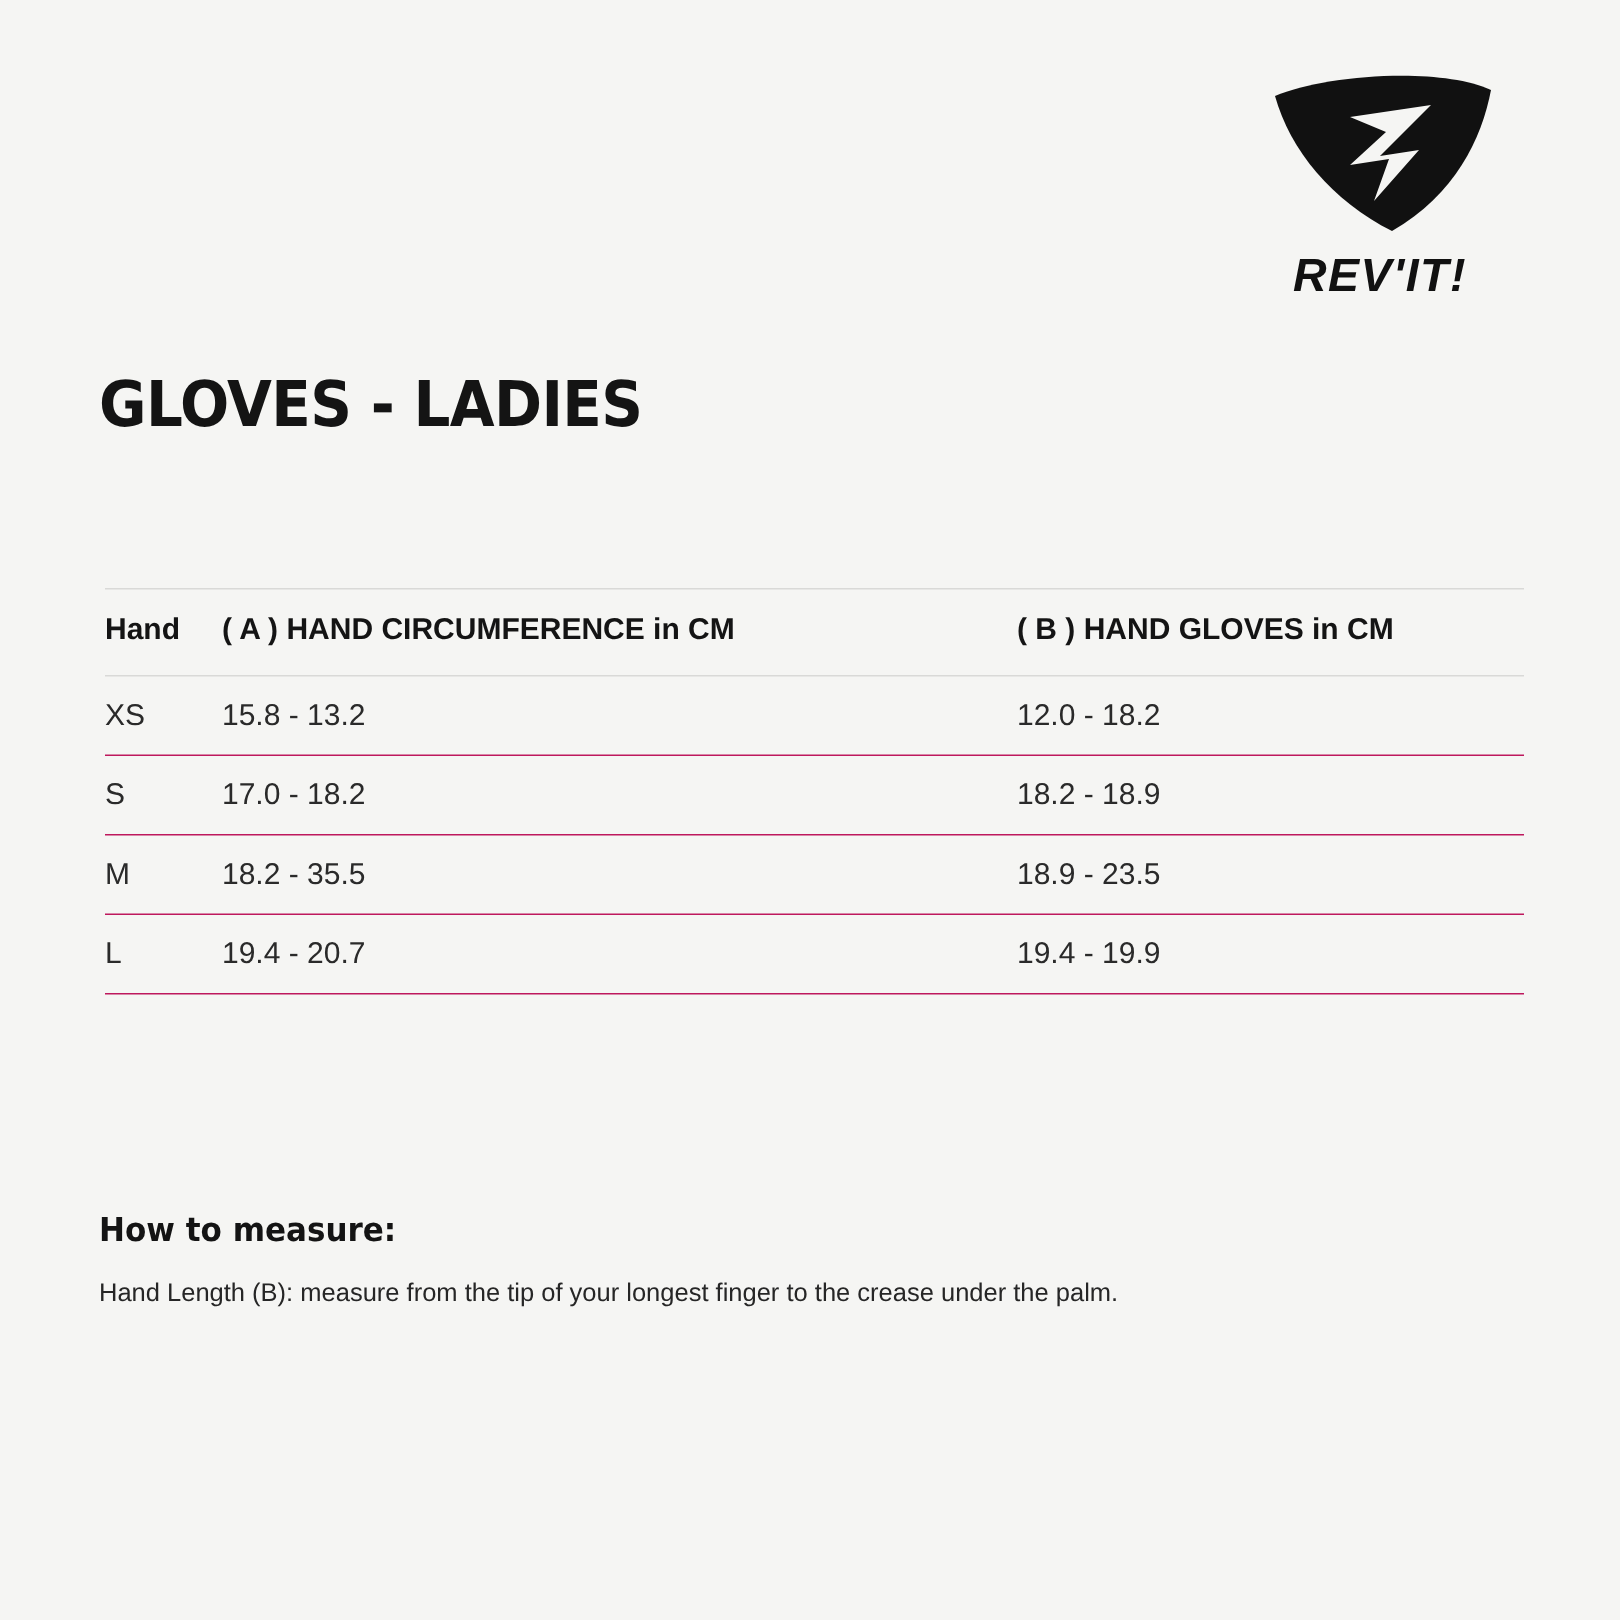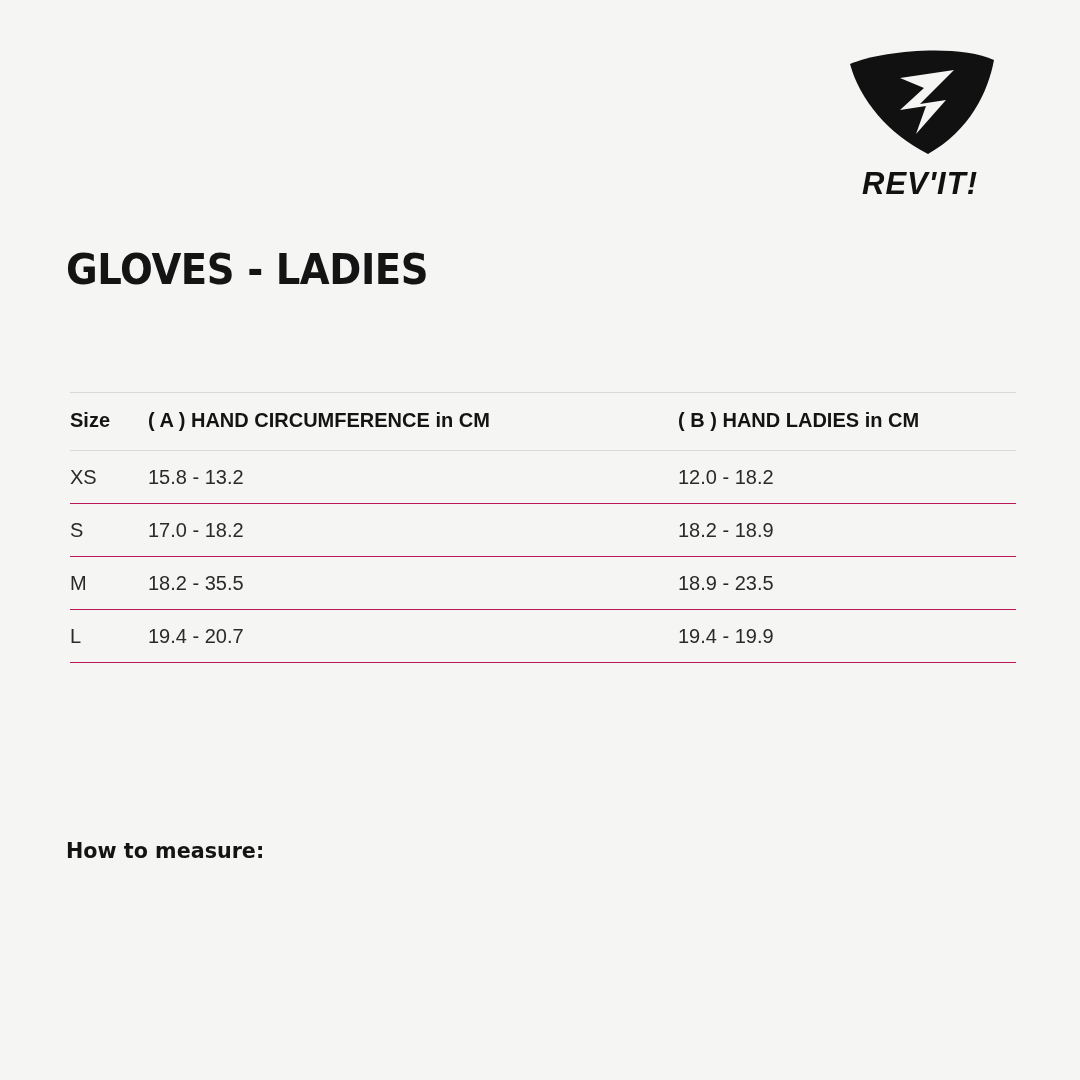--- a/index.html
+++ b/index.html
@@ -93,21 +93,21 @@
     border-bottom: 1px solid #be185d;
   }
   .col-size { width: 78px; }
   .col-a    { width: 530px; }
   .col-b    { width: 338px; }
 
   
   .measure-block {
     position: absolute;
     left: 66px;
-    top: 838px;
+    top: 808px;
     width: 900px;
   }
   .measure-title {
     font-family: "DejaVu Sans", sans-serif;
     font-weight: bold;
     font-size: 22px;
     color: #141414;
     transform: scaleX(0.94);
     transform-origin: left center;
     margin-bottom: 16px;
@@ -132,23 +132,23 @@
       <path d="M58 30 L112 22 L78 56 L104 52 L74 86 L84 58 L58 62 L82 40 Z" fill="#f5f5f3"></path>
     </svg>
     <span class="brand-word">REV'IT!</span>
   </div>
 
   <div class="page-title">GLOVES - LADIES</div>
 
   <table class="size-table">
     <thead>
       <tr>
-        <th class="col-size">Size</th>
+        <th class="col-size">Hand</th>
         <th class="col-a">( A ) HAND CIRCUMFERENCE in CM</th>
-        <th class="col-b">( B ) HAND LADIES in CM</th>
+        <th class="col-b">( B ) HAND GLOVES in CM</th>
       </tr>
     </thead>
     <tbody>
       <tr>
         <td>XS</td>
         <td>15.8 - 13.2</td>
         <td>12.0 - 18.2</td>
       </tr>
       <tr>
         <td>S</td>
@@ -163,15 +163,16 @@
       <tr>
         <td>L</td>
         <td>19.4 - 20.7</td>
         <td>19.4 - 19.9</td>
       </tr>
     </tbody>
   </table>
 
   <div class="measure-block">
     <div class="measure-title">How to measure:</div>
+    <p class="measure-p">Hand Length (B): measure from the tip of your longest finger to the crease under the palm.</p>
   </div>
 
 </div>
 
 </body></html>

